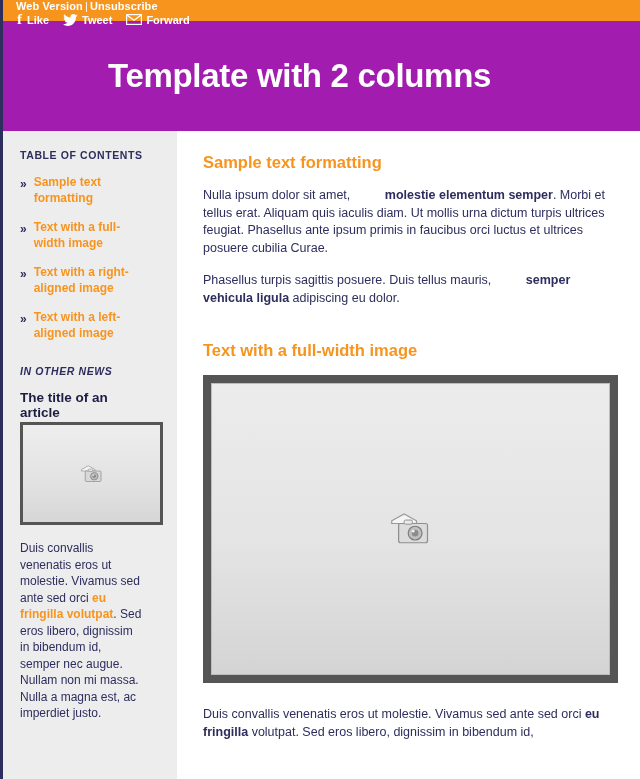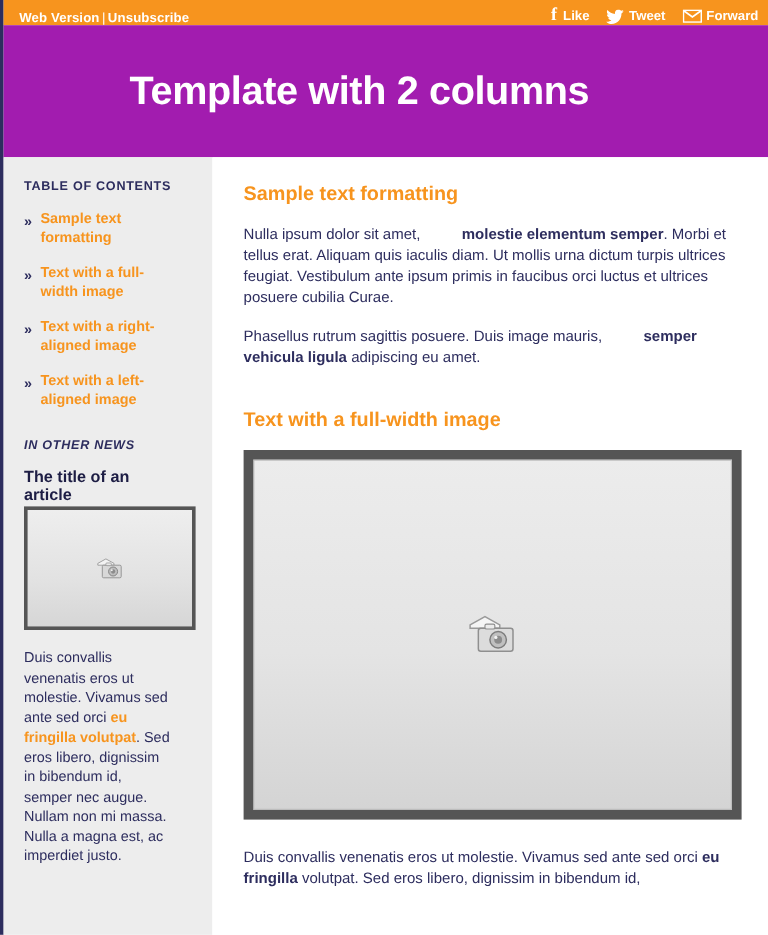--- a/index.html
+++ b/index.html
@@ -20,24 +20,25 @@
     border-left: 3px solid #2d2d5e;
     box-sizing: border-box;
     background: #ffffff;
   }
 
   
   .topbar {
     height: 21px;
     background: #f7941e;
     display: flex;
-    align-items: flex-end;
+    align-items: flex-start;
     justify-content: space-between;
     padding: 0 8px 0 13px;
     box-sizing: border-box;
+    flex-direction: column;
   }
   .topbar-left {
     font-size: 11px;
     font-weight: bold;
     color: #ffffff;
     letter-spacing: .1px;
     white-space: nowrap;
   }
   .topbar-left a {
     color: #ffffff;
@@ -309,23 +310,23 @@
       </div>
 
       <p class="side-body"><span>Duis convallis venenatis eros ut molestie. Vivamus sed ante sed orci </span><a class="lnk" href="#">eu fringilla volutpat</a><span>. Sed eros libero, dignissim in bibendum id, semper nec augue. Nullam non mi massa. Nulla a magna est, ac imperdiet justo.</span></p>
 
     </aside>
 
     <main class="main">
 
       <h2 class="sec-title">Sample text formatting</h2>
 
-      <p class="body-p"><span>Nulla ipsum dolor sit amet, </span><b>molestie elementum semper</b><span>. Morbi et tellus erat. Aliquam quis iaculis diam. Ut mollis urna dictum turpis ultrices feugiat. Vestibulum ante ipsum primis in faucibus orci luctus et ultrices posuere cubilia Curae.</span></p>
-
-      <p class="body-p"><span>Phasellus rutrum sagittis posuere. Duis image mauris, </span><b>semper vehicula ligula</b><span> adipiscing eu amet.</span></p>
+      <p class="body-p"><span>Nulla ipsum dolor sit amet, </span><b>molestie elementum semper</b><span>. Morbi et tellus erat. Aliquam quis iaculis diam. Ut mollis urna dictum turpis ultrices feugiat. Phasellus ante ipsum primis in faucibus orci luctus et ultrices posuere cubilia Curae.</span></p>
+
+      <p class="body-p"><span>Phasellus turpis sagittis posuere. Duis tellus mauris, </span><b>semper vehicula ligula</b><span> adipiscing eu dolor.</span></p>
 
       <h2 class="sec-title spaced">Text with a full-width image</h2>
 
       <div class="main-img-wrap">
         <div class="ph ph-main">
           <svg class="cam-glyph" width="44" height="36" viewBox="0 0 32 26" aria-hidden="true">
             <path d="M2 7 L11 2 L20 7 L20 9 L2 9 Z" fill="#f5f5f5" stroke="#9a9a9a" stroke-width="0.9"></path>
             <rect x="7" y="9" width="21" height="14" rx="1.5" fill="#dcdcdc" stroke="#8f8f8f" stroke-width="0.9"></rect>
             <rect x="11" y="6.5" width="6" height="3" rx="1" fill="#ebebeb" stroke="#8f8f8f" stroke-width="0.7"></rect>
             <circle cx="19" cy="16" r="5" fill="#c0c0c0" stroke="#7d7d7d" stroke-width="0.9"></circle>

